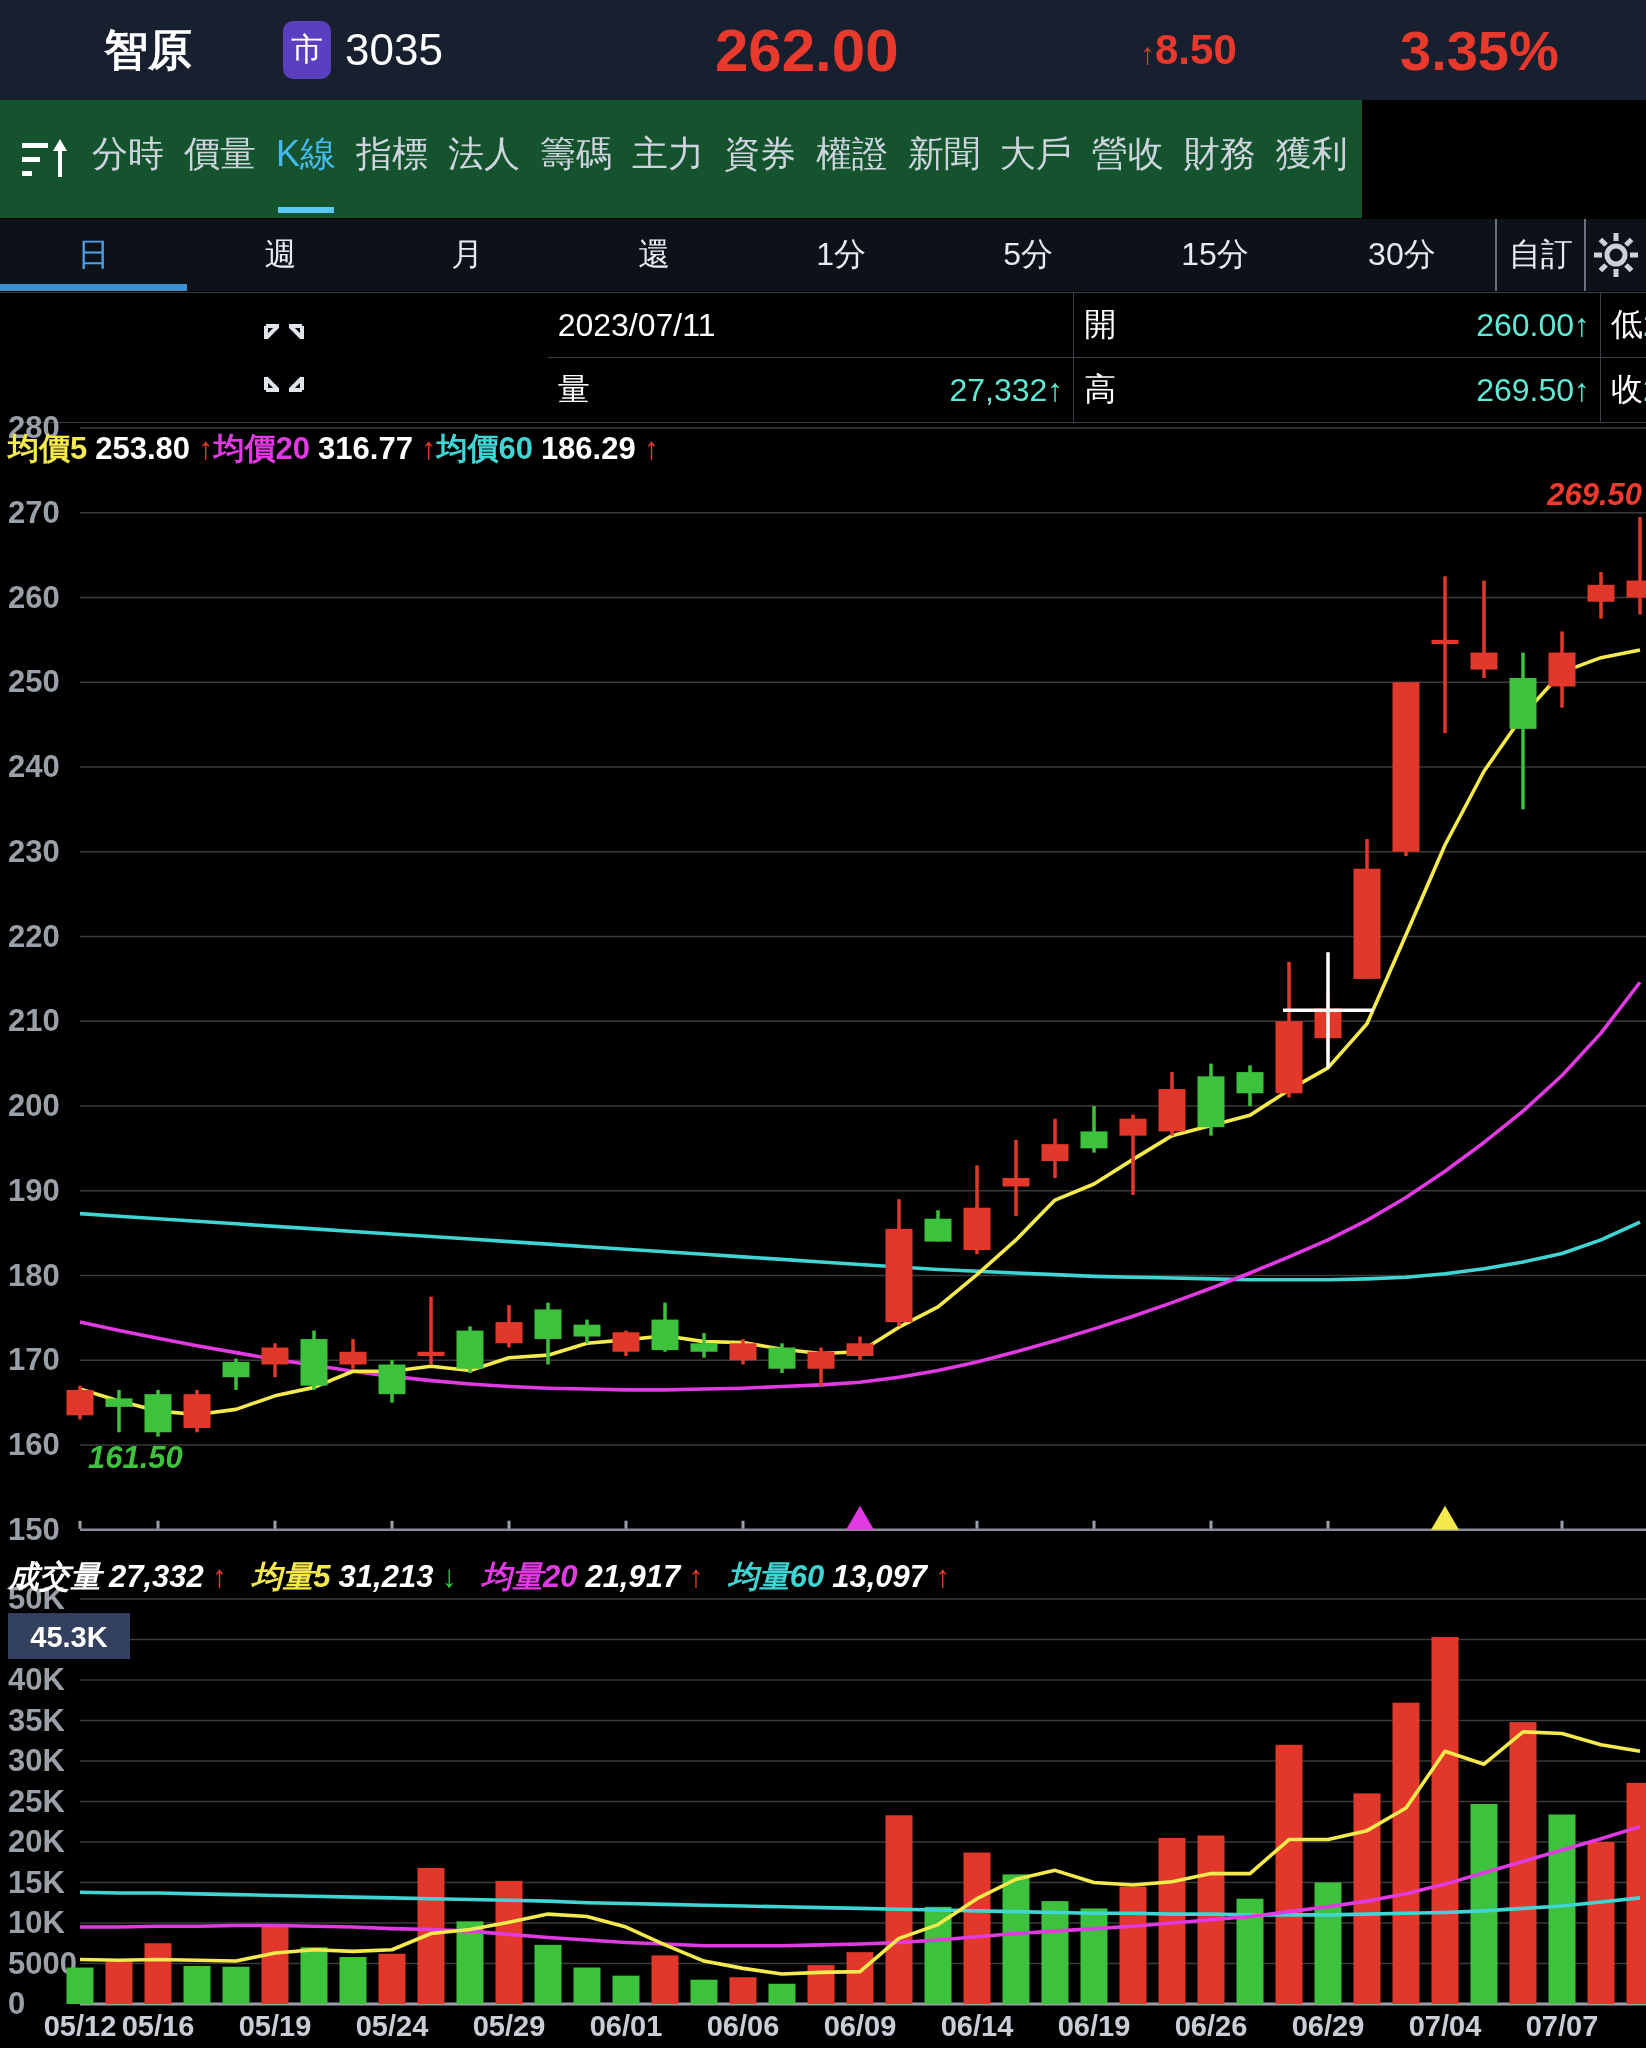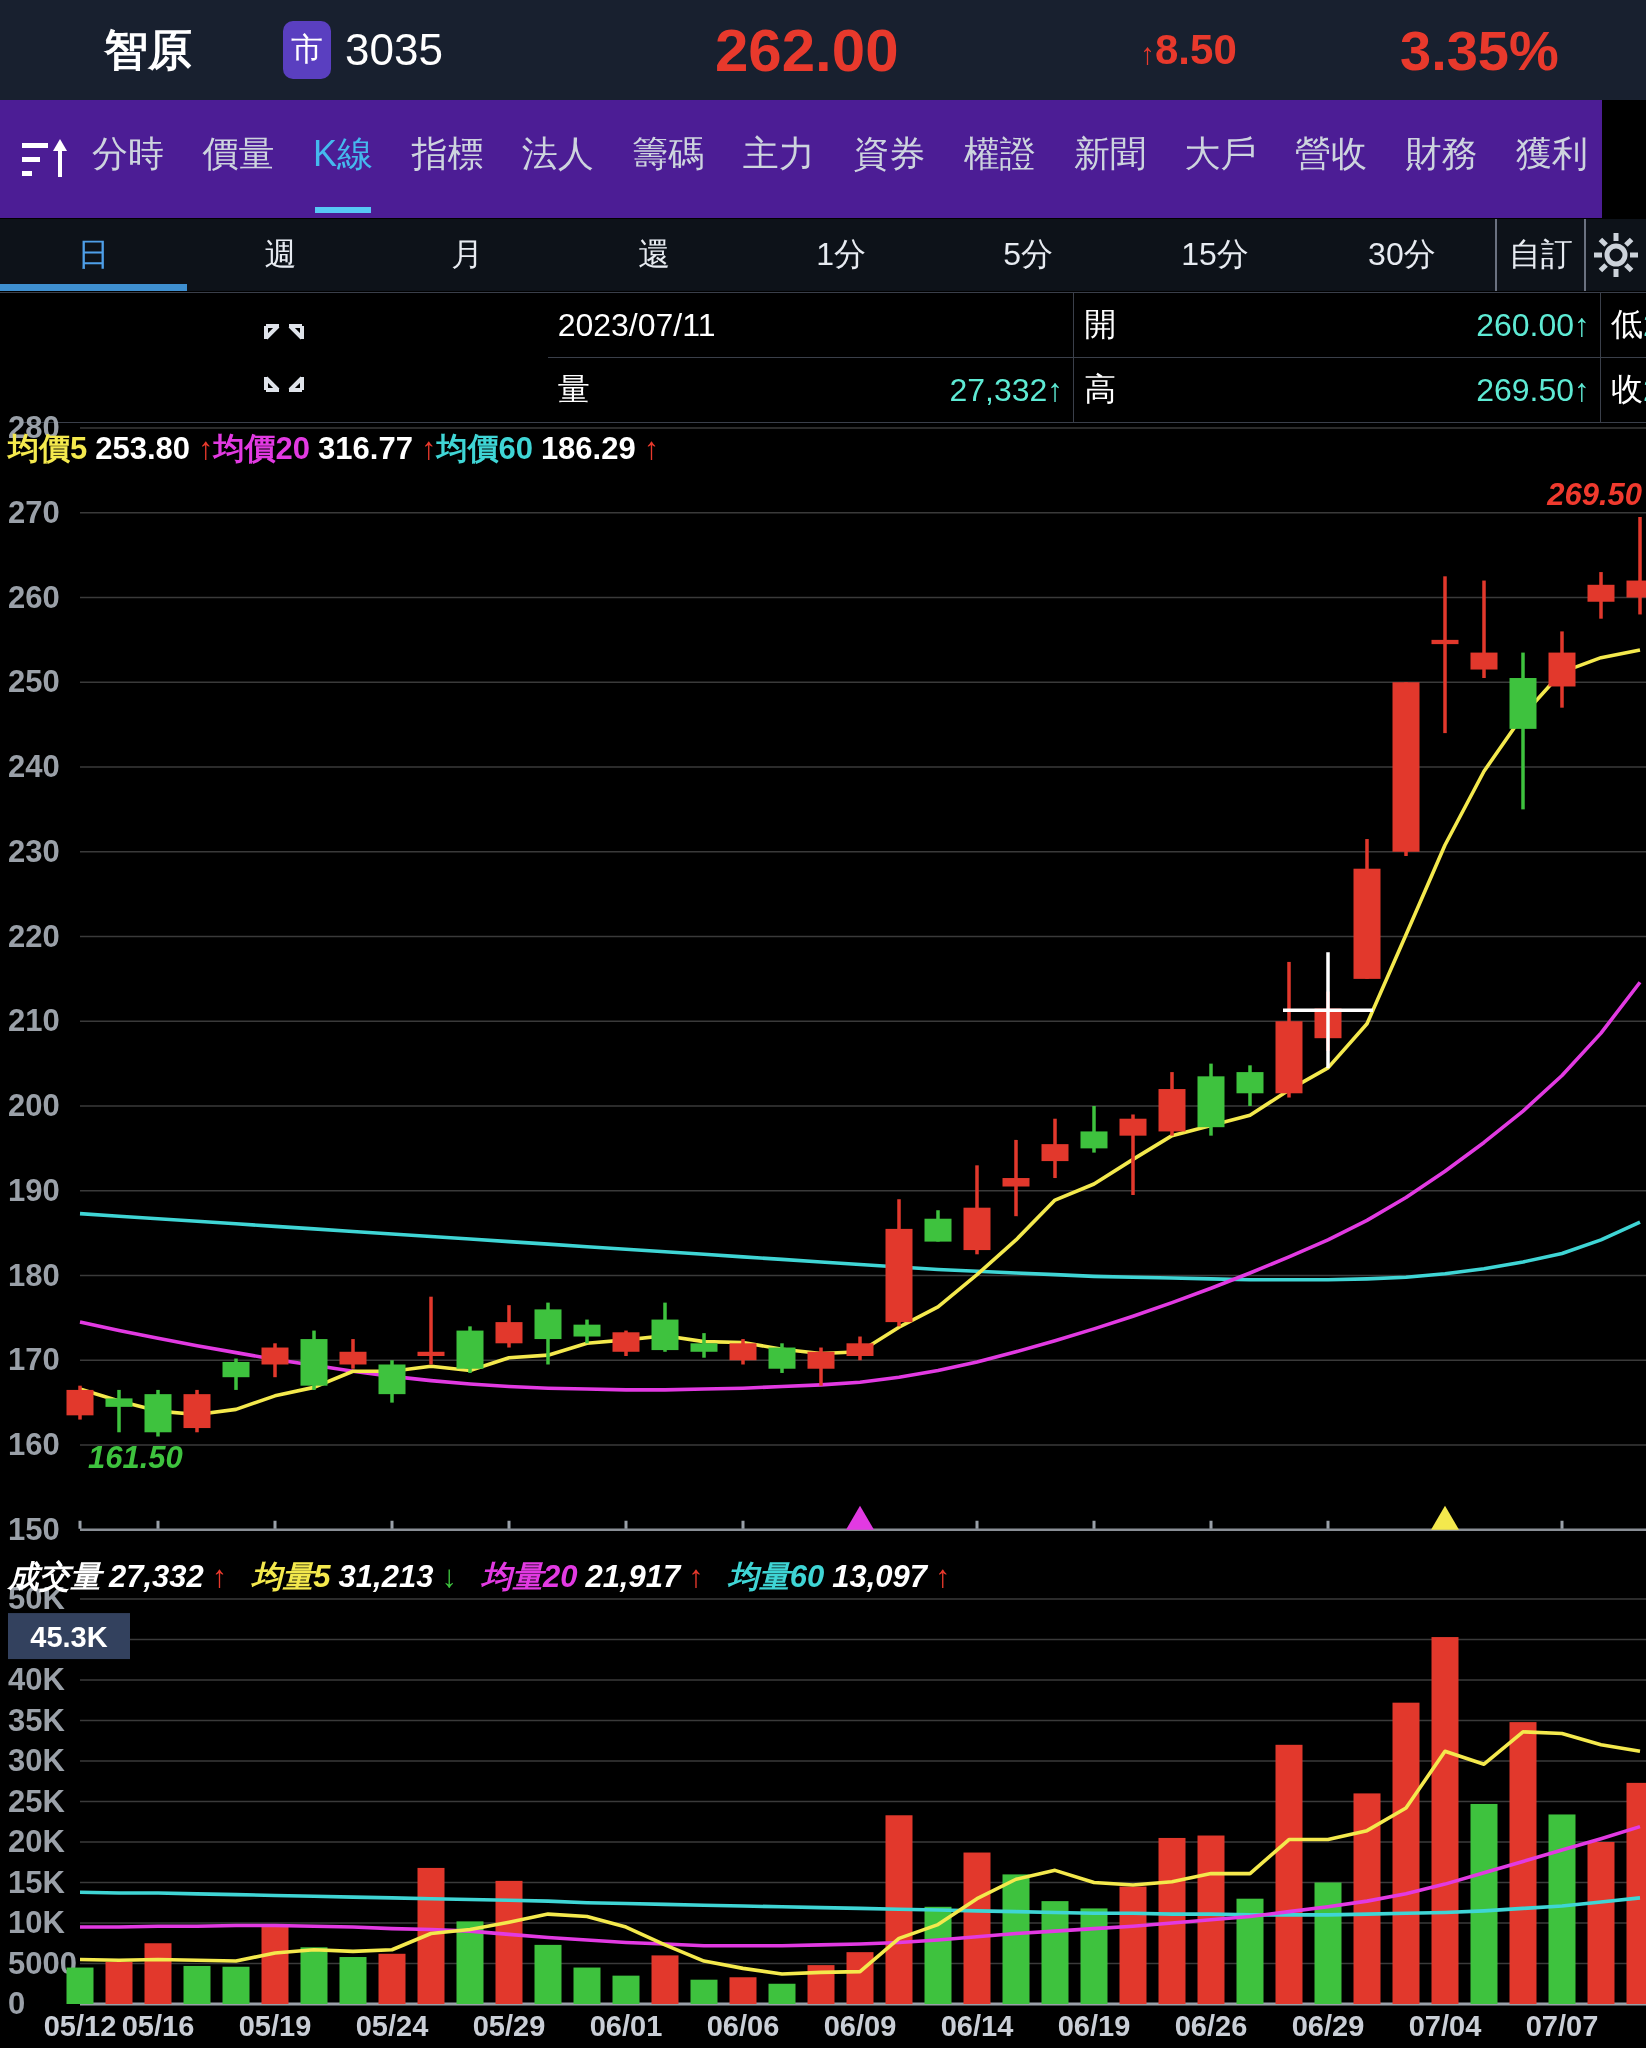--- a/index.html
+++ b/index.html
@@ -10,21 +10,21 @@
           display:flex;align-items:center;}
   .stock-name{position:absolute;left:104px;font-size:44px;font-weight:bold;color:#fff;}
   .mkt-badge{position:absolute;left:283px;width:48px;height:58px;border-radius:10px;background:#5a3fc0;
              display:flex;align-items:center;justify-content:center;font-size:32px;color:#fff;}
   .stock-code{position:absolute;left:345px;font-size:44px;font-weight:normal;color:#fff;}
   .price-big{position:absolute;left:715px;font-size:60px;font-weight:bold;color:#e8392c;}
   .chg{position:absolute;left:1140px;font-size:42px;font-weight:bold;color:#e8392c;}
   .chg-pct{position:absolute;left:1400px;font-size:56px;font-weight:bold;color:#e8392c;}
   .chg .arr{font-size:30px;}
   
-  .nav{position:absolute;left:0;top:100px;width:1602px;height:118px;background:#4c1d95;
+  .nav{position:absolute;left:0;top:100px;width:1362px;height:118px;background:#14532d;
        display:flex;align-items:center;}
   .nav-icon{width:88px;display:flex;justify-content:center;}
   .nav-tabs{flex:1;display:flex;justify-content:space-between;padding:0 14px 0 4px;}
   .nav-tab{font-size:36px;color:#cdd4de;position:relative;padding-bottom:10px;cursor:pointer;white-space:nowrap;}
   .nav-tab.active{color:#45b9ee;}
   .nav-tab.active::after{content:"";position:absolute;left:2px;right:2px;bottom:-24px;height:6px;background:#57c8f5;}
   
   .periods{position:absolute;left:0;top:218px;width:1646px;height:72px;background:#0d1219;
            display:flex;border-top:1px solid #000;}
   .ptabs{width:1519px;display:flex;}

